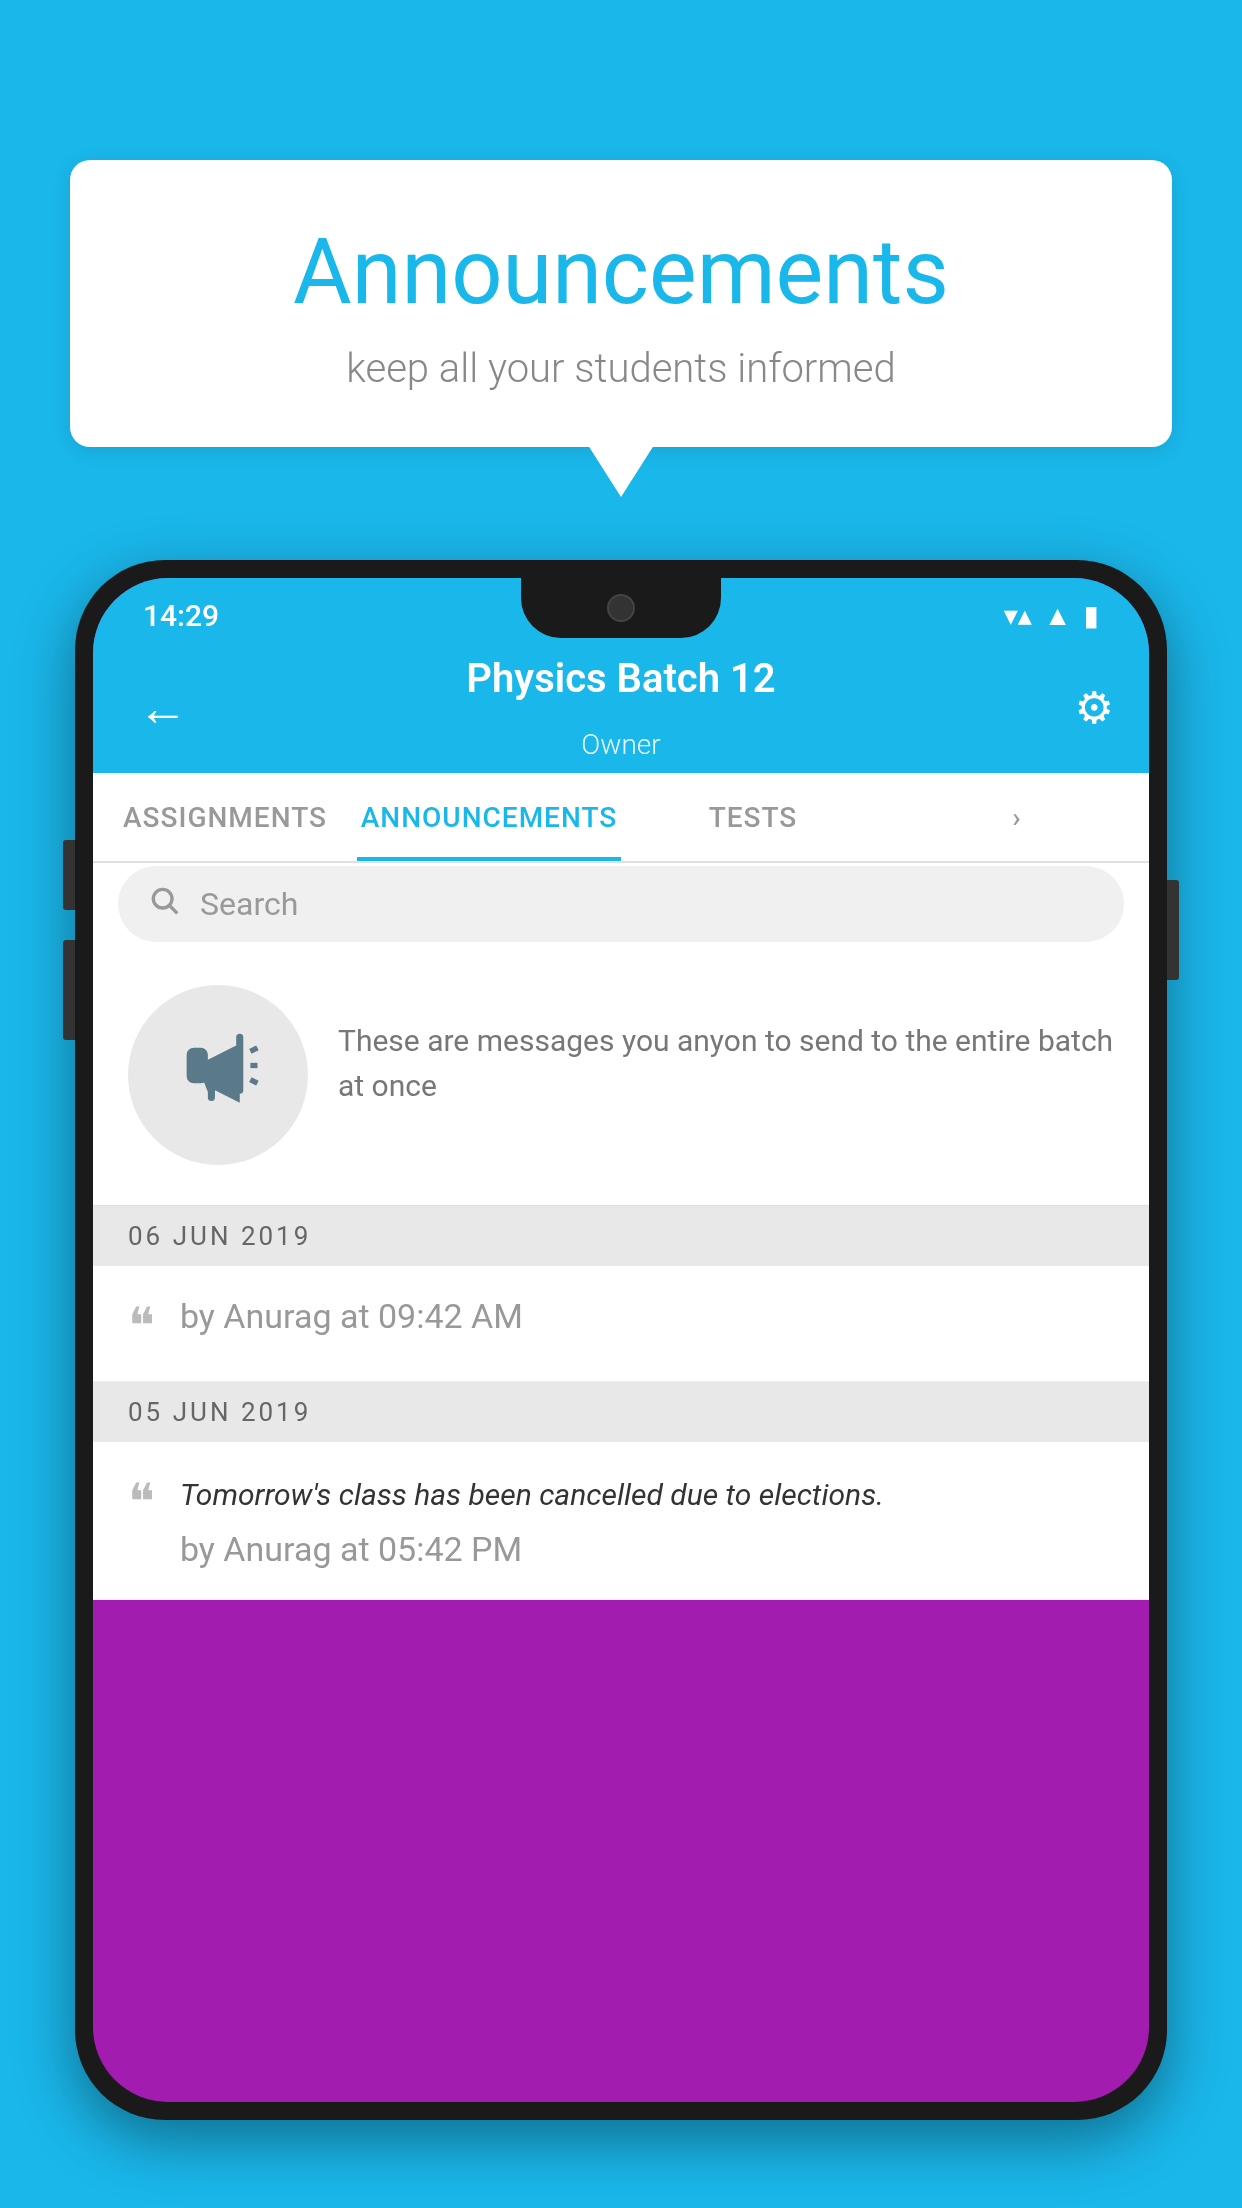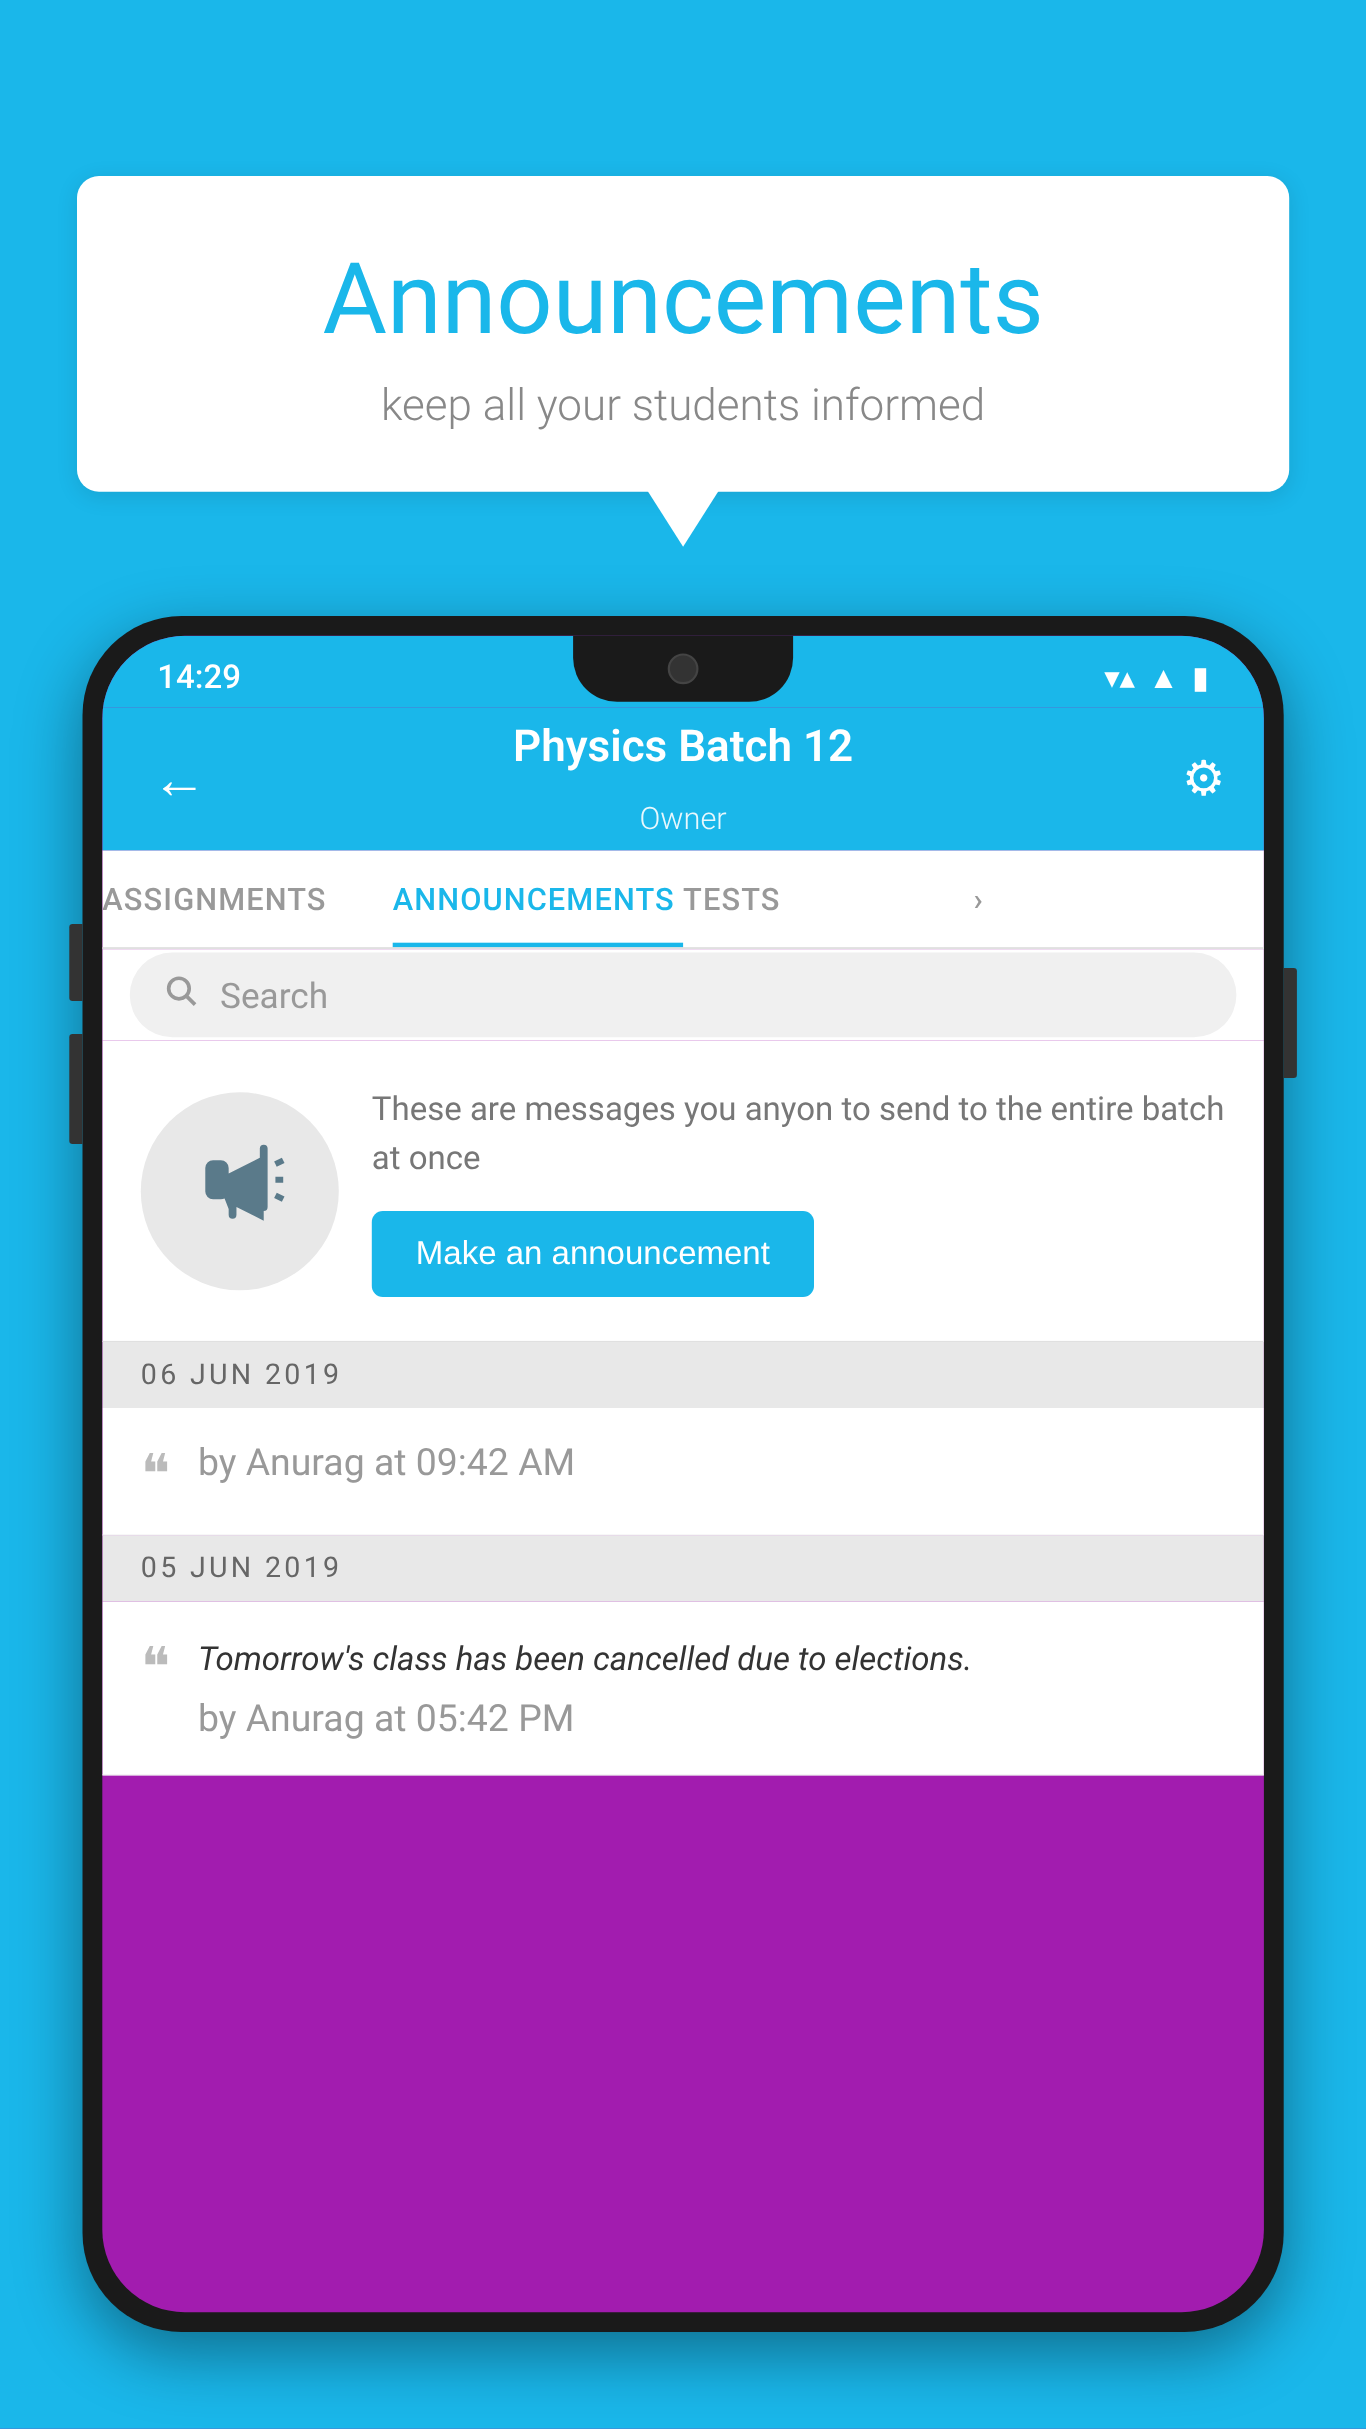--- a/index.html
+++ b/index.html
@@ -187,21 +187,21 @@
       background: #fff;
       display: flex;
       border-bottom: 2px solid #e0e0e0;
       height: 90px;
     }
 
     .tab-item {
       flex: 1;
       display: flex;
       align-items: center;
-      justify-content: flex-start;
+      justify-content: center;
       font-size: 28px;
       font-weight: 500;
       color: #999;
       cursor: pointer;
       position: relative;
       letter-spacing: 1px;
     }
 
     .tab-item.active {
       color: #1ab7ea;
@@ -439,21 +439,20 @@
             <svg width="85" height="85" viewBox="0 0 24 24" fill="#5a7a8a">
               <path d="M18 3a1 1 0 0 0-1 1v2.382l-8 4V9a2 2 0 0 0-2-2H5a2 2 0 0 0-2 2v6a2 2 0 0 0 2 2h2c.34 0 .66-.07.95-.18L9 19.5V21a1 1 0 0 0 2 0v-2l7 3.5V20a1 1 0 0 0 1-1V4a1 1 0 0 0-1-1z"></path>
               <line x1="21" y1="8" x2="23" y2="7" stroke="#5a7a8a" stroke-width="1.5"></line>
               <line x1="21" y1="12" x2="23" y2="12" stroke="#5a7a8a" stroke-width="1.5"></line>
               <line x1="21" y1="16" x2="23" y2="17" stroke="#5a7a8a" stroke-width="1.5"></line>
             </svg>
           </span>
         </div>
         <div class="promo-content">
           <div class="promo-text">These are messages you anyon to send to the entire batch at once</div>
-          <button class="make-announcement-btn">Make an announcement</button>
         </div>
       </div>
 
       <div class="date-divider">06  JUN  2019</div>
       <div class="announcement-item">
         <div class="quote-icon">❝</div>
         <div class="announcement-content">
           <div class="announcement-meta">by Anurag at 09:42 AM</div>
         </div>
       </div>

